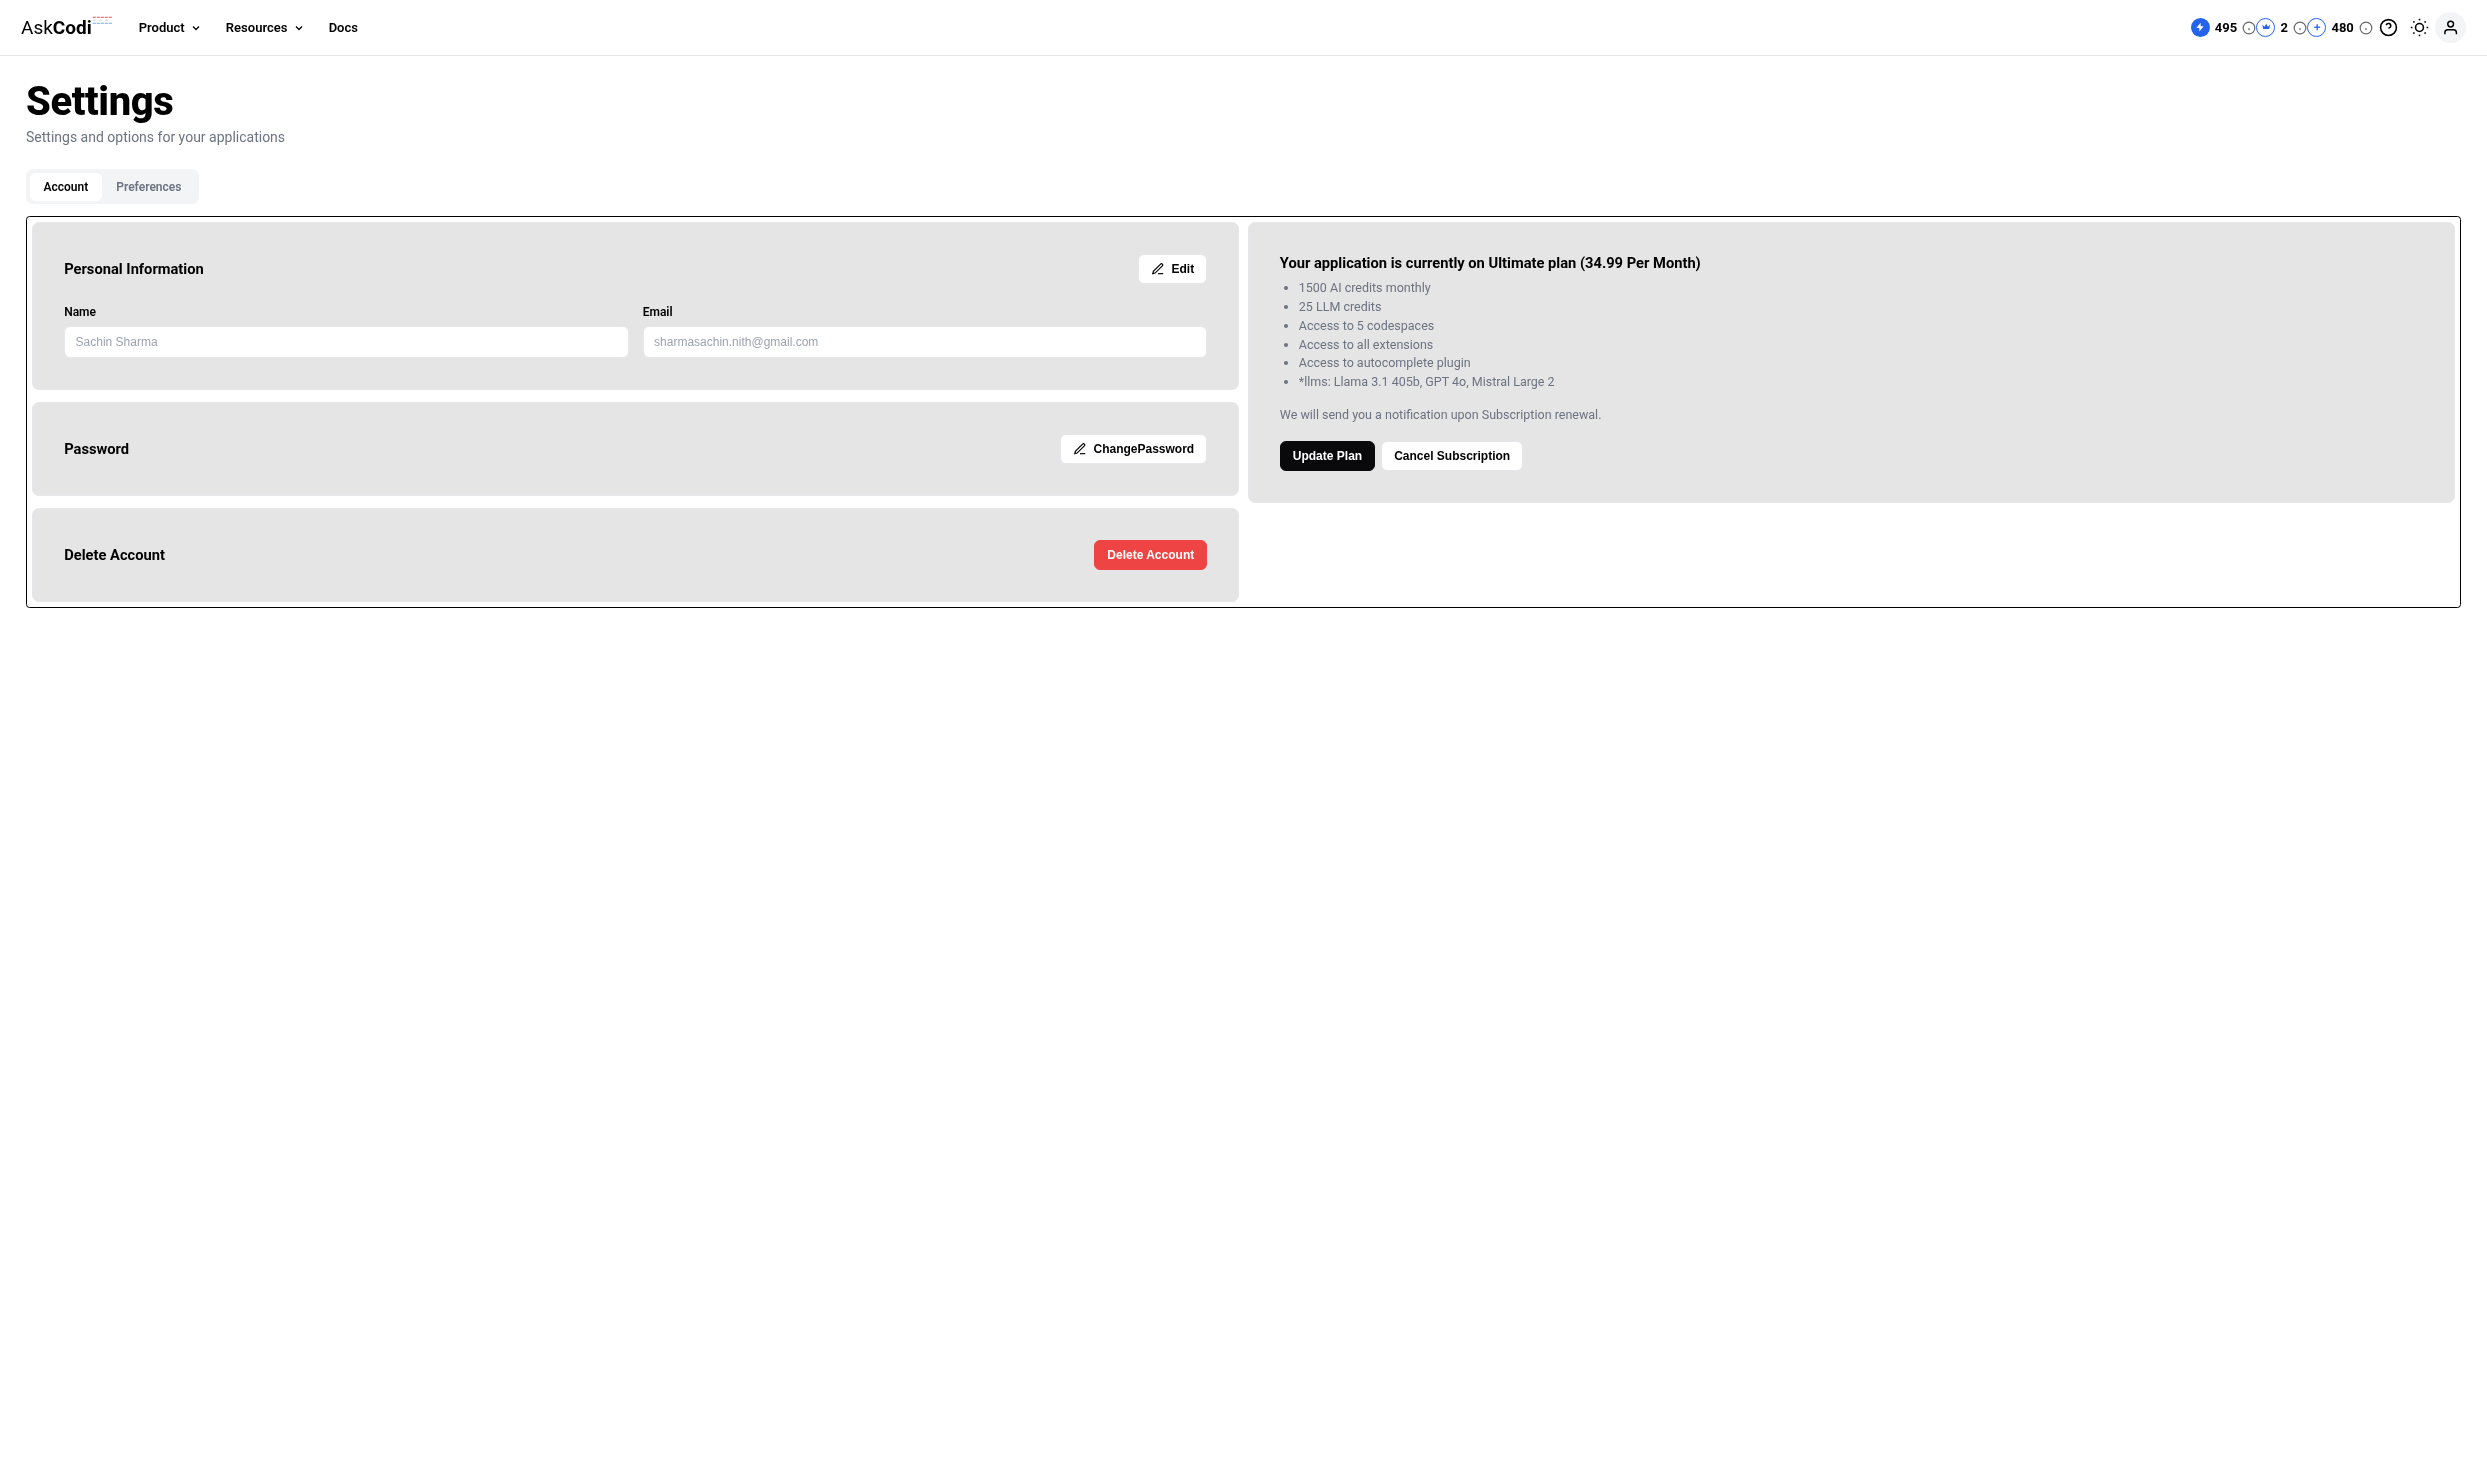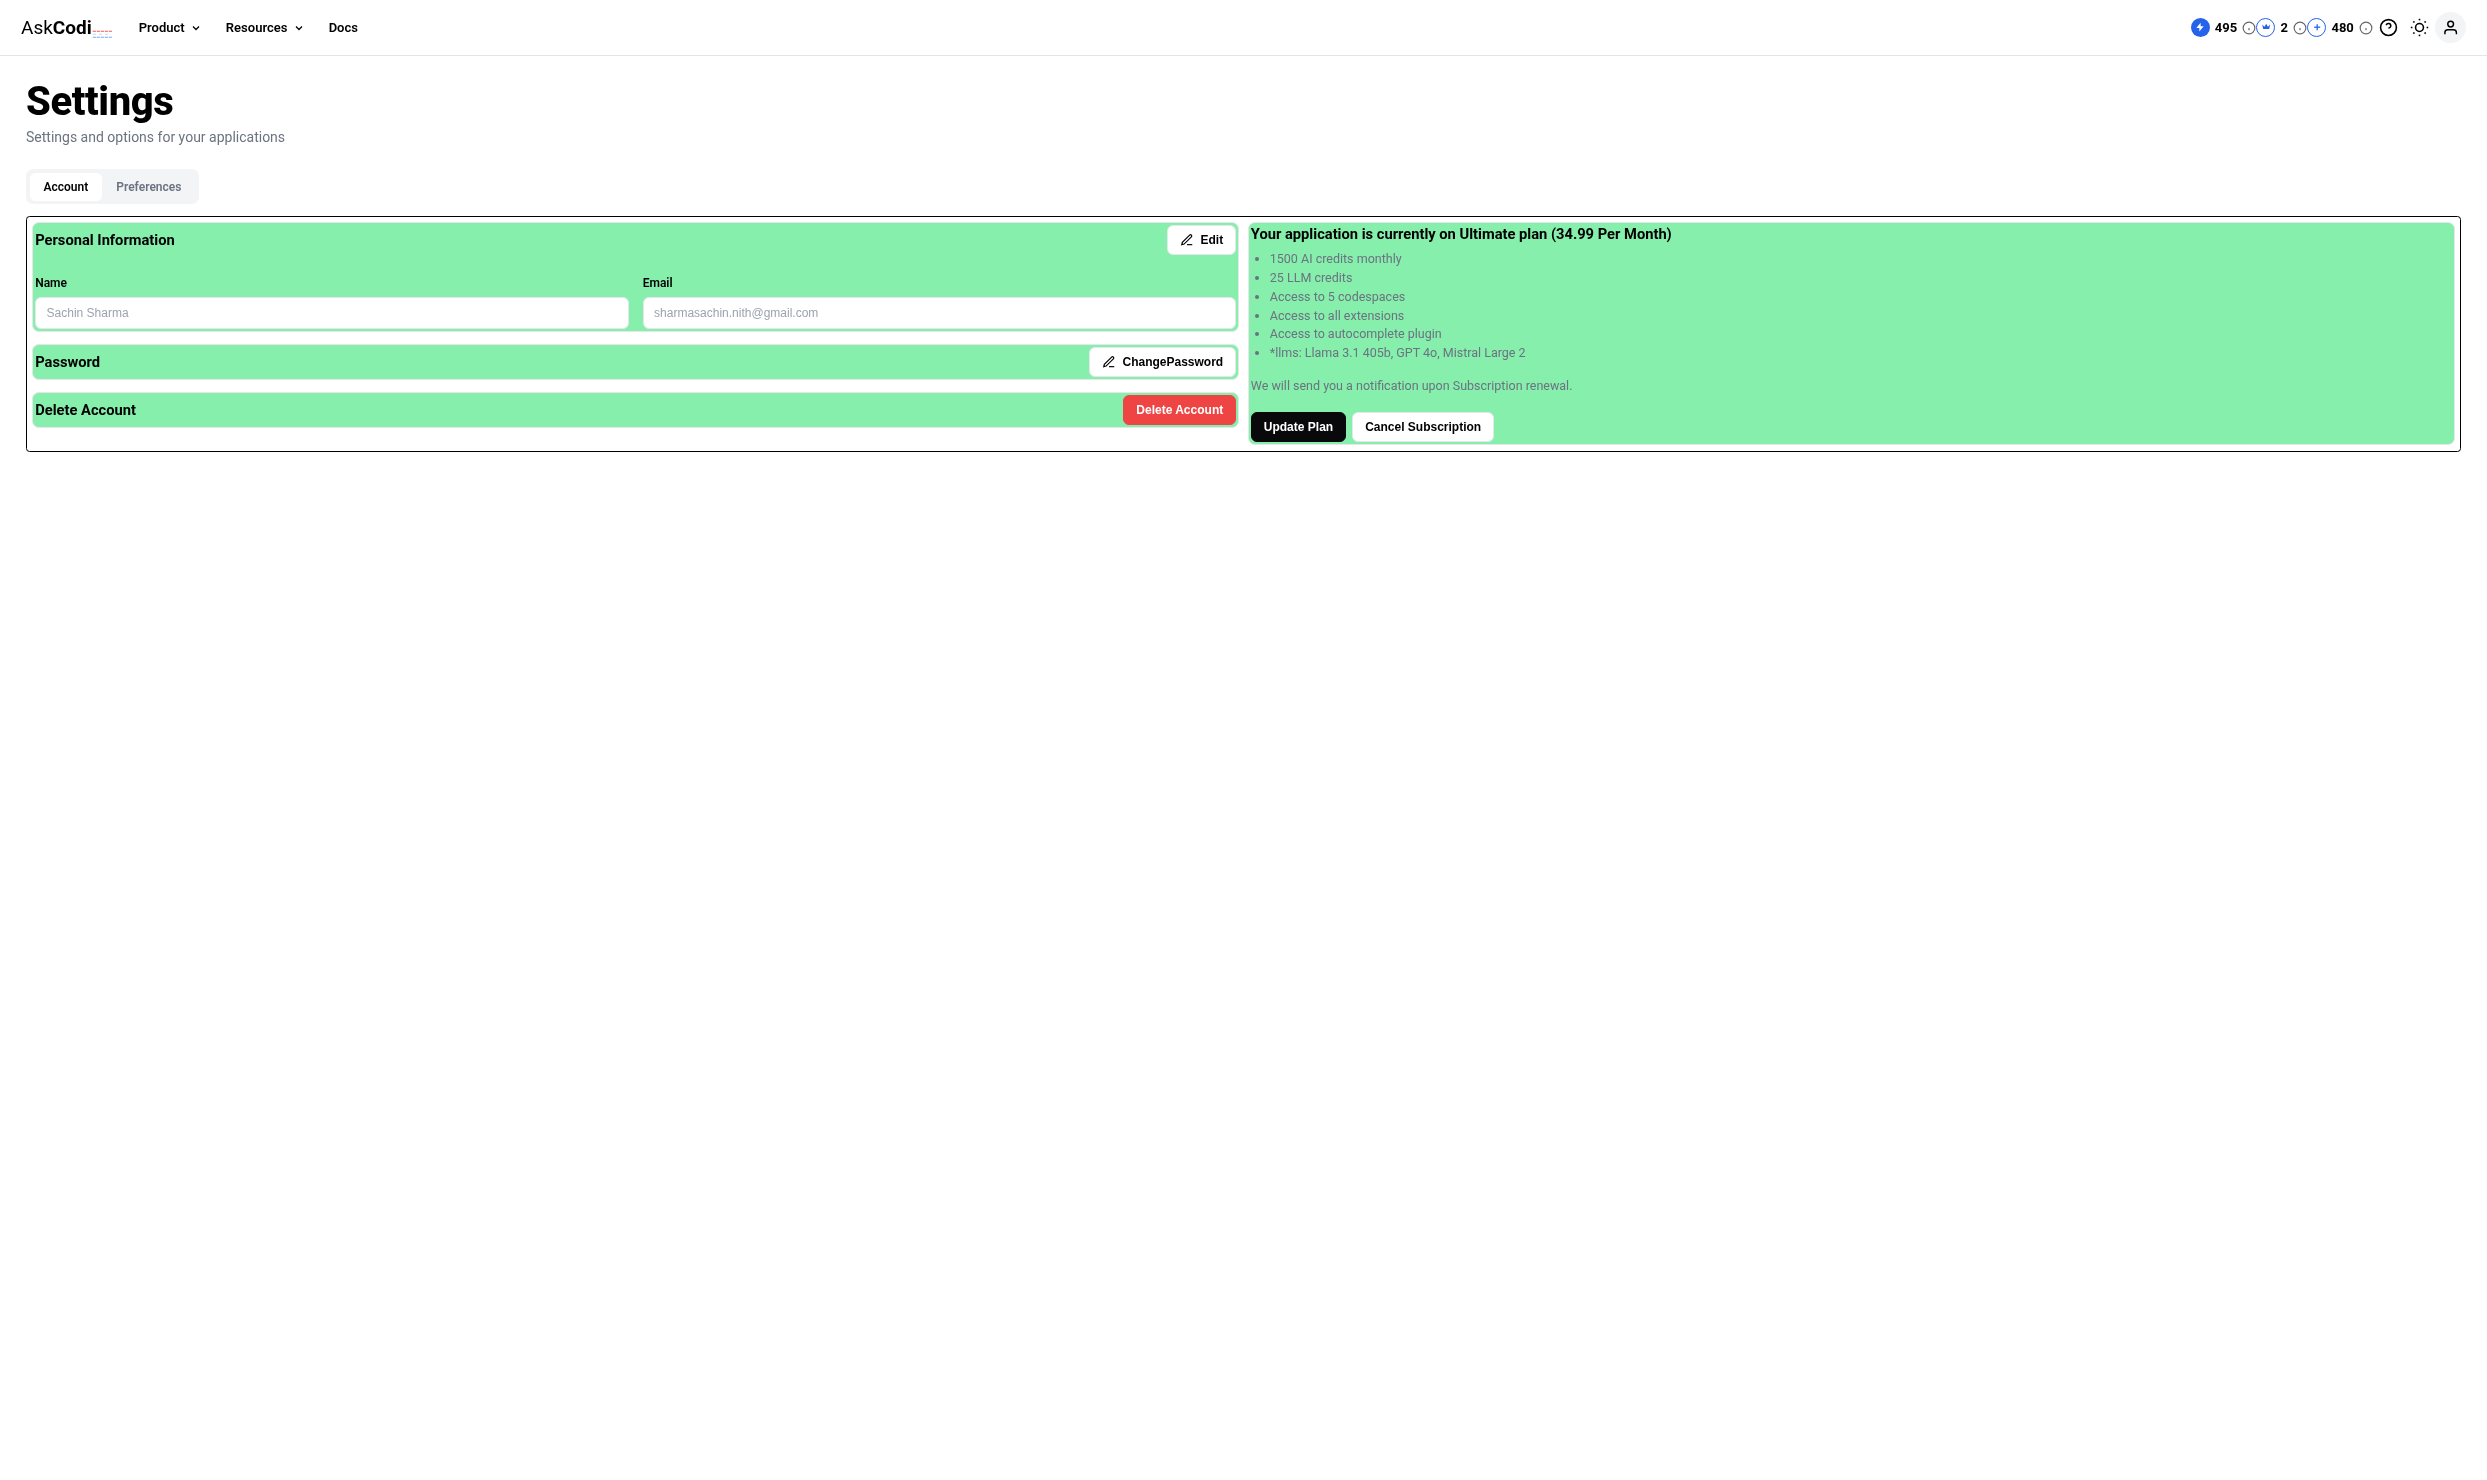--- a/index.html
+++ b/index.html
@@ -21,21 +21,21 @@
       padding: 12px 21px;
       border-bottom: 0.9px solid #e5e5e5;
     }
     .header-left {
       display: flex;
       align-items: center;
       gap: 26px;
     }
     .logo {
       display: flex;
-      align-items: flex-end;
+      align-items: flex-start;
       font-size: 19px;
       font-weight: 400;
       color: #000;
     }
     .logo-bold {
       font-weight: 700;
     }
     .logo-decoration {
       display: inline-block;
       margin-left: 0.9px;
@@ -184,22 +184,22 @@
     }
     .right-col {
       display: flex;
       flex-direction: column;
       gap: 12px;
     }
     
     .card {
       border: 0.9px solid #e5e7eb;
       border-radius: 7px;
-      padding: 2px;
-      background: #86efac;
+      padding: 31px;
+      background: #e5e5e5;
     }
     
     .card-header {
       display: flex;
       align-items: center;
       justify-content: space-between;
     }
     .card-title {
       font-size: 14.7px;
       font-weight: 700;

